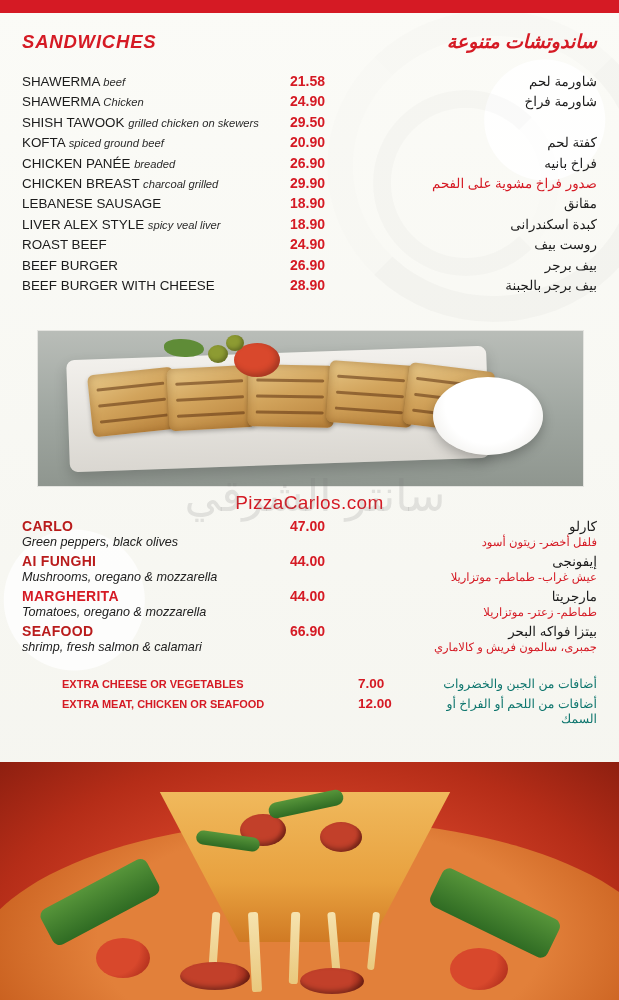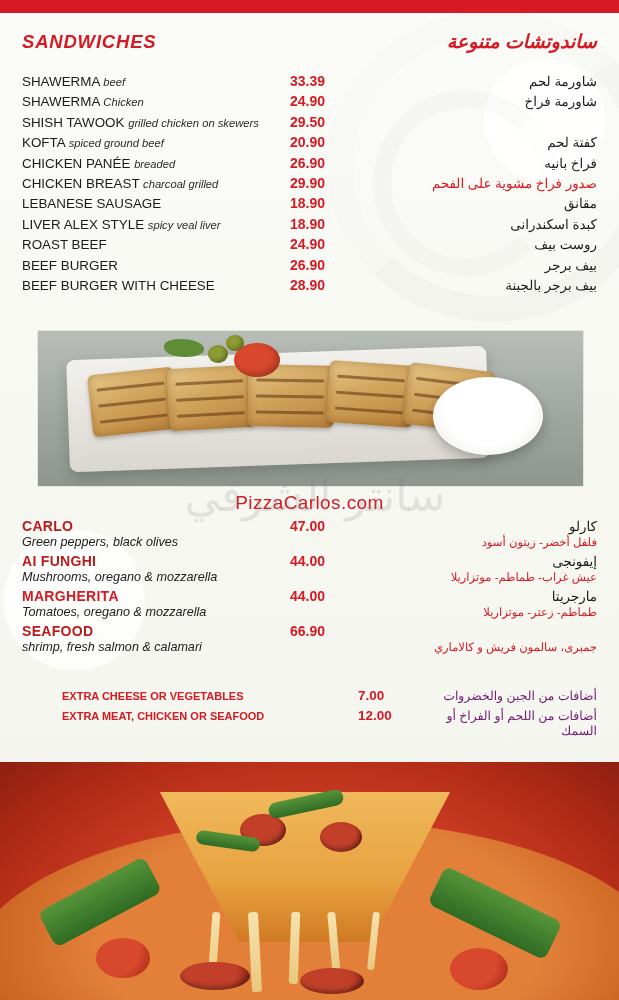--- a/index.html
+++ b/index.html
@@ -196,23 +196,22 @@
   .extra-row .eprice {
     width: 78px;
     color: #d51a24;
     font-size: 13.5px;
     font-weight: bold;
     margin-left: 28px;
   }
   .extra-row .ear {
     flex: 1;
     direction: rtl;
-    color: #701a75;
+    color: #0f766e;
     font-size: 12.4px;
-    margin-top: 12px;
   }
 
   
   .website {
     position: absolute;
     left: 0; right: 0;
     text-align: center;
     color: #d51a24;
     font-size: 19px;
     font-weight: normal;
@@ -357,21 +356,21 @@
 
     <div class="section-head" style="top:30px;">
       <div class="section-title-en">SANDWICHES</div>
       <div class="section-title-ar">ساندوتشات متنوعة</div>
     </div>
 
     <div class="menu" style="top:73px;">
 
       <div class="row">
         <div class="name"><span class="main">SHAWERMA</span> <span class="desc">beef</span></div>
-        <div class="price">33.39</div>
+        <div class="price">21.58</div>
         <div class="ar">شاورمة لحم</div>
       </div>
 
       <div class="row">
         <div class="name"><span class="main">SHAWERMA</span> <span class="desc">Chicken</span></div>
         <div class="price">24.90</div>
         <div class="ar">شاورمة فراخ</div>
       </div>
 
       <div class="row">
@@ -506,20 +505,21 @@
         <div class="psub">
           <div class="sen">Tomatoes, oregano &amp; mozzarella</div>
           <div class="sar">طماطم- زعتر- موتزاريلا</div>
         </div>
       </div>
 
       <div style="margin-top:4px;">
         <div class="pitem">
           <div class="pname green">SEAFOOD</div>
           <div class="pprice">66.90</div>
+          <div class="par">بيتزا فواكه البحر</div>
         </div>
         <div class="psub">
           <div class="sen">shrimp, fresh salmon &amp; calamari</div>
           <div class="sar">جمبرى، سالمون فريش و كالاماري</div>
         </div>
       </div>
 
       <div style="margin-top:22px;">
         <div class="extra-row">
           <div class="ename">EXTRA CHEESE OR VEGETABLES</div>

